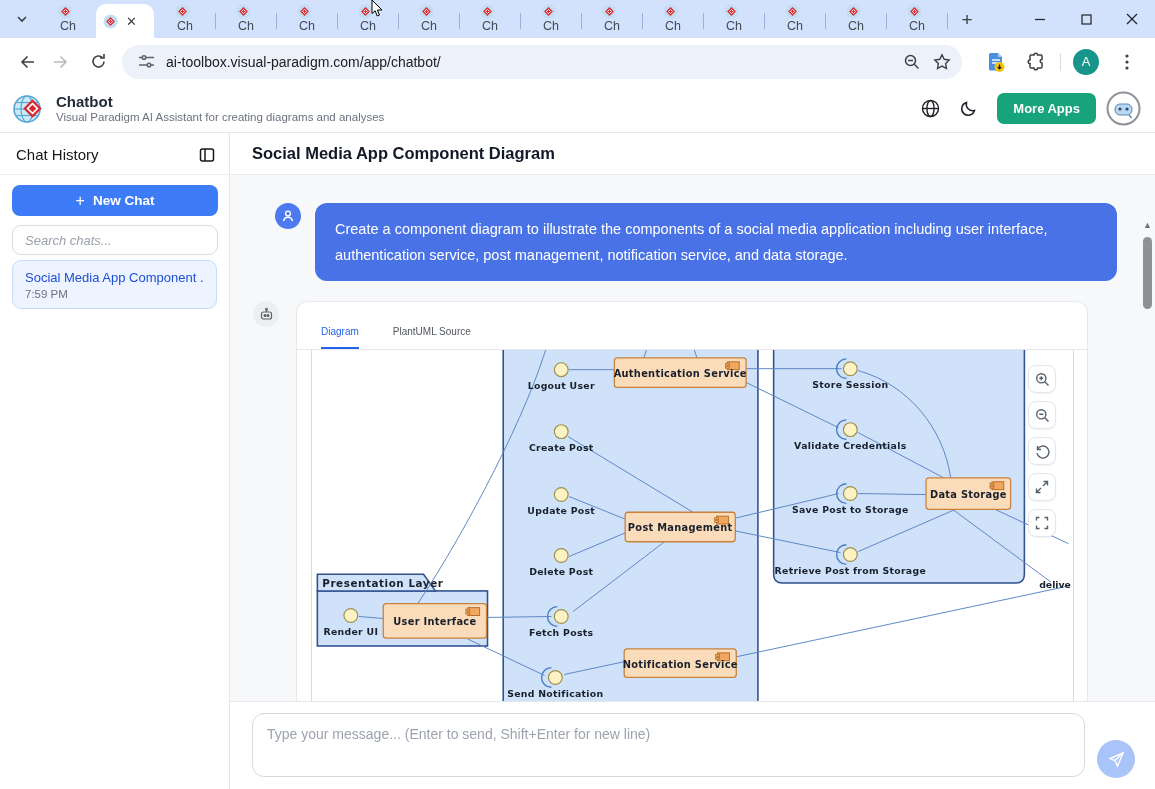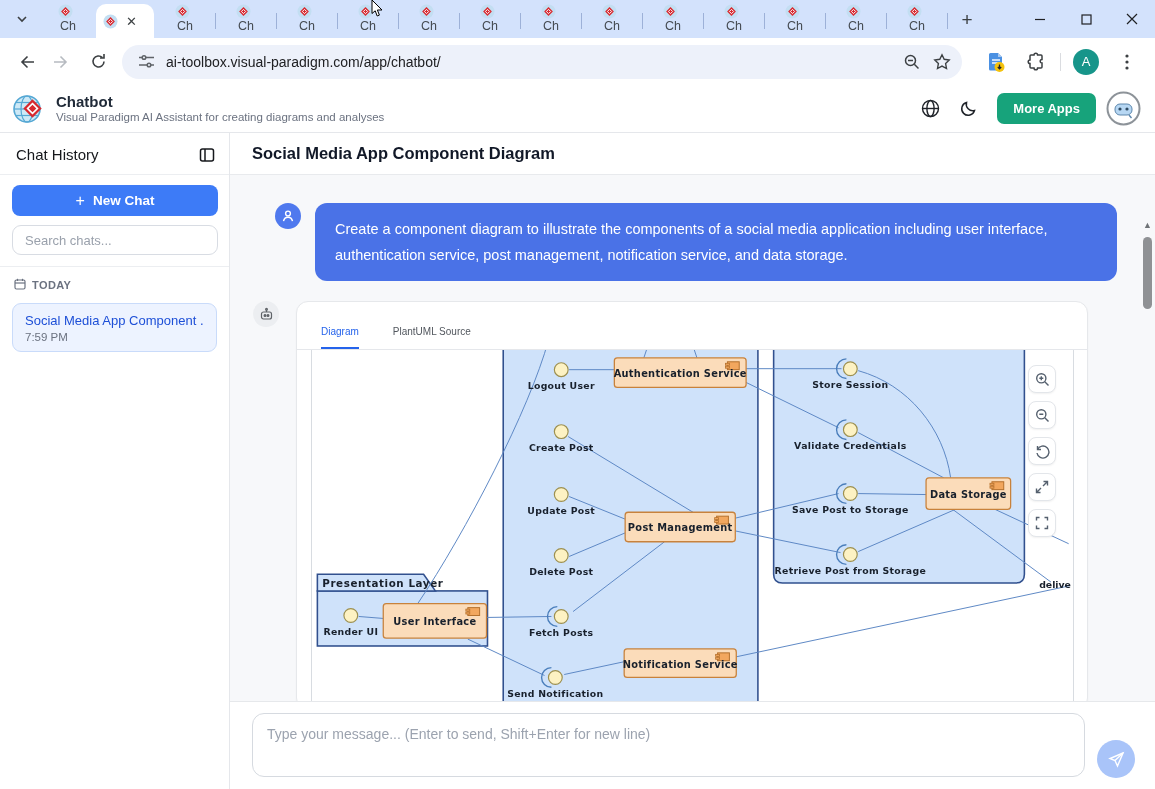--- a/index.html
+++ b/index.html
@@ -45,21 +45,21 @@
   .hdr-bot-avatar { width:35px; height:35px; flex:none; margin-right:2px; }
 
   
   .layout { display:flex; height:656px; }
   .sidebar { width:230px; flex:none; border-right:1px solid #e5e7eb; background:#fff; }
   .sb-head { display:flex; align-items:center; justify-content:space-between; padding:13px 14px 11px 16px; border-bottom:1px solid #eceef1; }
   .sb-title { font-size:15px; font-weight:400; color:#16181c; }
   .sb-toggle { color:#16181c; display:flex; }
   .new-chat { margin:10px 12px 0 12px; height:31px; width:206px; background:#3d7bf7; color:#fff; border:none; border-radius:8px; font-size:13.5px; font-weight:700; display:flex; align-items:center; justify-content:center; gap:8px; }
   .new-chat .plus { font-size:16px; font-weight:400; }
-  .sb-search { margin:9px 12px 0 12px; width:206px; height:30px; border:1px solid #d8dce3; border-radius:9px; padding:10px 12px; font-size:13px; color:#202124; font-family:"Liberation Sans",sans-serif; }
+  .sb-search { margin:9px 12px 0 12px; width:206px; height:30px; border:1px solid #d8dce3; border-radius:9px; padding:10px 12px; font-size:13px; color:#202124; font-family:"Liberation Sans",sans-serif;font-style:italic; }
   .sb-search::placeholder { color:#9aa1ac; }
   .sb-section { border-top:1px solid #eceef1; margin-top:11px; padding:9px 14px 4px 14px; display:flex; align-items:center; gap:6px; color:#6b7280; }
   .sb-section-label { font-size:11px; font-weight:700; letter-spacing:.4px; }
   .chat-item { margin:5px 12px; background:#edf3ff; border:1px solid #c9dbfa; border-radius:9px; padding:9px 12px 8px 12px; }
   .chat-item-title { font-size:13px; color:#1d4fd7; font-weight:500; white-space:nowrap; overflow:hidden; }
   .chat-item-time { font-size:11.5px; color:#6b7280; margin-top:3px; }
 
   
   .main { flex:1; display:flex; flex-direction:column; position:relative; background:#f7f8fa; }
   .page-titlebar { height:42px; background:#fff; border-bottom:1px solid #e8eaed; display:flex; align-items:center; padding-left:22px; flex:none; }
@@ -382,31 +382,20 @@
             <rect x="1.5" y="2" width="13" height="12" rx="2"></rect>
             <line x1="6" y1="2" x2="6" y2="14"></line>
           </svg>
       </span>
     </div>
     <button class="new-chat">
       <span class="plus">+</span>
       <span>New Chat</span>
     </button>
     <input class="sb-search" placeholder="Search chats..." style="">
-    <div class="sb-section">
-      <span>
-        <svg width="12" height="12" viewBox="0 0 12 12" fill="none" stroke="#6b7280" stroke-width="1.2">
-            <rect x="1" y="2" width="10" height="9" rx="1.5"></rect>
-            <line x1="1" y1="5" x2="11" y2="5"></line>
-            <line x1="3.5" y1="0.8" x2="3.5" y2="3"></line>
-            <line x1="8.5" y1="0.8" x2="8.5" y2="3"></line>
-          </svg>
-      </span>
-      <span class="sb-section-label">TODAY</span>
-    </div>
     <div class="chat-item">
       <div class="chat-item-title">Social Media App Component ...</div>
       <div class="chat-item-time">7:59 PM</div>
     </div>
   </div>
 
   <div class="main">
     <div class="page-titlebar">
       <span class="page-title">Social Media App Component Diagram</span>
     </div>

